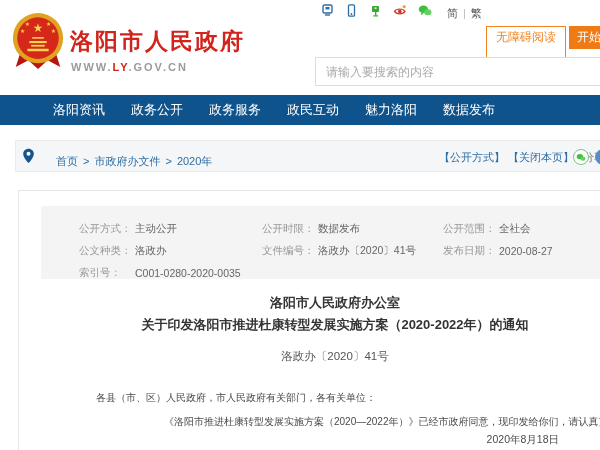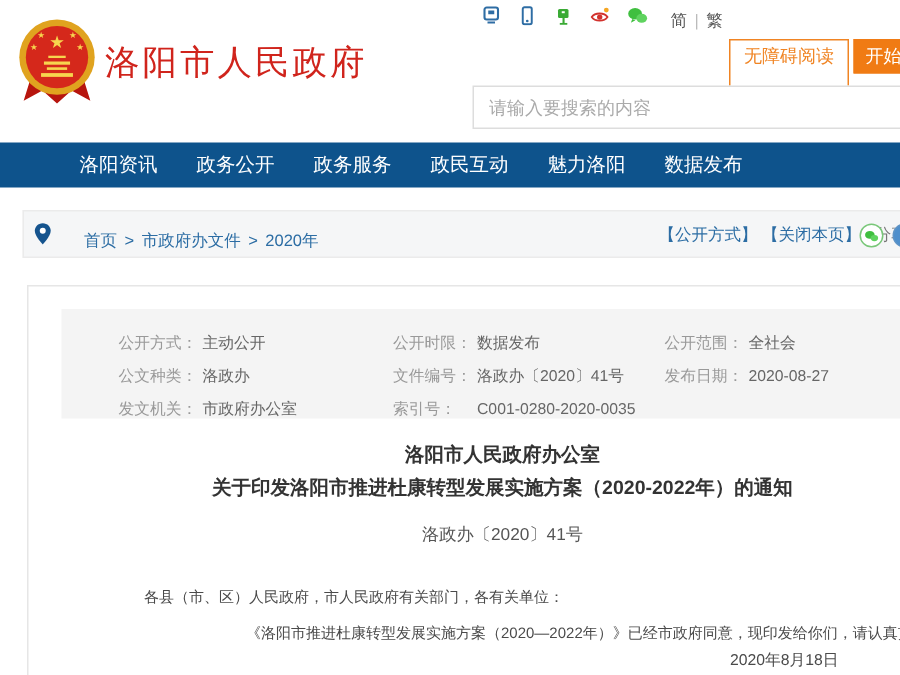--- a/index.html
+++ b/index.html
@@ -8,21 +8,21 @@
     position:relative; width:600px; height:450px; overflow:hidden;
     background:#ffffff; font-family:"Liberation Sans","DejaVu Sans",sans-serif;
   }
   
   .topbar-icons { position:absolute; top:4px; left:321px; display:flex; gap:11px; align-items:center; }
   .topbar-icons span { display:inline-flex; }
   .lang-switch { position:absolute; top:6px; left:447px; font-size:11px; color:#555; letter-spacing:1px; }
   .lang-switch .div { color:#bbb; margin:0 4px; }
   
   .logo { position:absolute; top:11px; left:9px; width:58px; height:60px; }
-  .site-title { position:absolute; top:26px; left:70px; font-size:23px; font-weight:normal; color:#d0241c; letter-spacing:2px; white-space:nowrap; }
+  .site-title { position:absolute; top:26px; left:70px; font-size:23px; font-weight:bold; color:#d0241c; letter-spacing:2px; white-space:nowrap; }
   .site-url { position:absolute; top:61px; left:71px; font-size:11px; font-weight:bold; color:#9b9b9b; letter-spacing:2px; }
   .site-url .ly { color:#d0241c; }
   .btn-accessibility {
     position:absolute; top:26px; left:486px; width:80px; height:40px;
     background:#fff; border:1px solid #f08423; color:#f08423;
     font-size:12px; line-height:21px; text-align:center; cursor:pointer;
   }
   .btn-start {
     position:absolute; top:26px; left:569px; width:64px; height:23px;
     background:#f07b14; border:1px solid #f07b14; color:#fff;
@@ -122,20 +122,21 @@
       <text x="41" y="15" font-size="6" fill="#f7d54e" text-anchor="middle">★</text>
       <text x="14" y="23" font-size="6" fill="#f7d54e" text-anchor="middle">★</text>
       <text x="46" y="23" font-size="6" fill="#f7d54e" text-anchor="middle">★</text>
       <rect x="24" y="27" width="12" height="1.6" fill="#f7d54e"></rect>
       <rect x="21" y="31" width="18" height="2.2" fill="#f7d54e"></rect>
       <rect x="23" y="35" width="14" height="1.8" fill="#f7d54e"></rect>
       <rect x="19" y="39" width="22" height="2.6" fill="#f7d54e"></rect>
     </svg>
   </span>
   <div class="site-title">洛阳市人民政府</div>
+  <div class="site-url"><span>WWW.</span><span class="ly">LY</span><span>.GOV.CN</span></div>
 
   <div class="btn-accessibility">无障碍阅读</div>
   <div class="btn-start">开始阅读</div>
   <input class="search-input" type="text" placeholder="请输入要搜索的内容" style="">
 
   <div class="nav">
     <div class="nav-item">洛阳资讯</div>
     <div class="nav-item">政务公开</div>
     <div class="nav-item">政务服务</div>
     <div class="nav-item">政民互动</div>
@@ -189,24 +190,20 @@
         </div>
       <div class="meta-cell">
           <span class="meta-label">文件编号：</span>
           <span class="meta-value">洛政办〔2020〕41号</span>
         </div>
       <div class="meta-cell">
           <span class="meta-label">发布日期：</span>
           <span class="meta-value">2020-08-27</span>
         </div>
       <div class="meta-cell">
-          <span class="meta-label">发文机关：</span>
-          <span class="meta-value">市政府办公室</span>
-        </div>
-      <div class="meta-cell">
           <span class="meta-label">索引号：</span>
           <span class="meta-value">C001-0280-2020-0035</span>
         </div>
       <div class="meta-cell"></div>
     </div>
     <div class="doc-org-title">洛阳市人民政府办公室</div>
     <div class="doc-notice-title">关于印发洛阳市推进杜康转型发展实施方案（2020-2022年）的通知</div>
     <div class="doc-number">洛政办〔2020〕41号</div>
     <div class="doc-salutation">各县（市、区）人民政府，市人民政府有关部门，各有关单位：</div>
     <div class="doc-paragraph">《洛阳市推进杜康转型发展实施方案（2020—2022年）》已经市政府同意，现印发给你们，请认真贯彻落实。</div>

